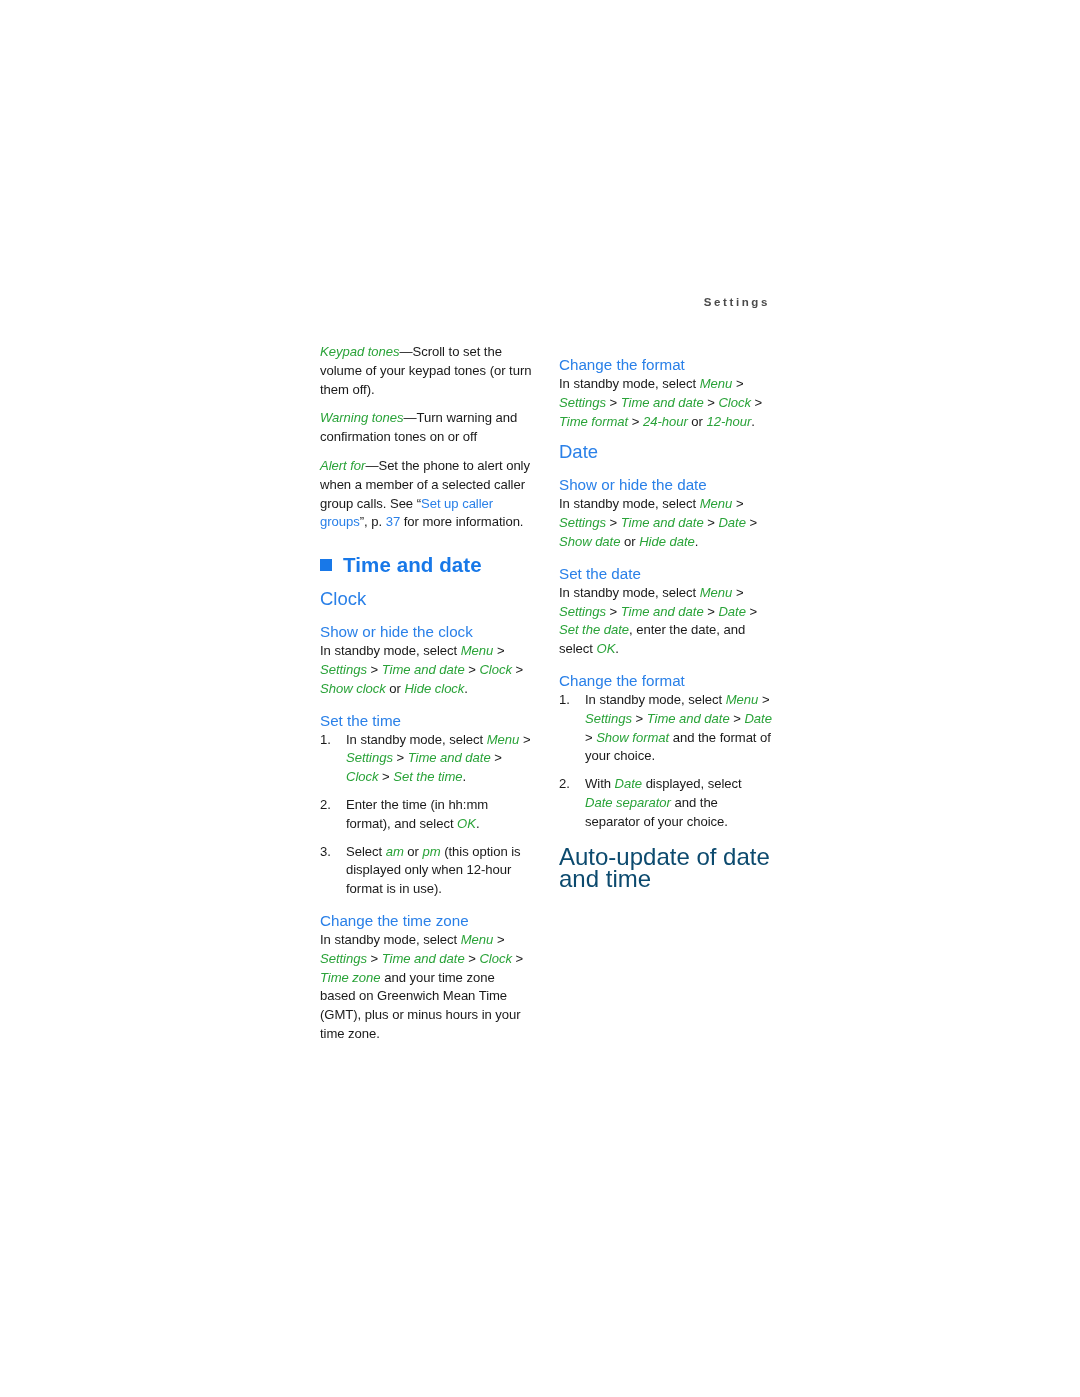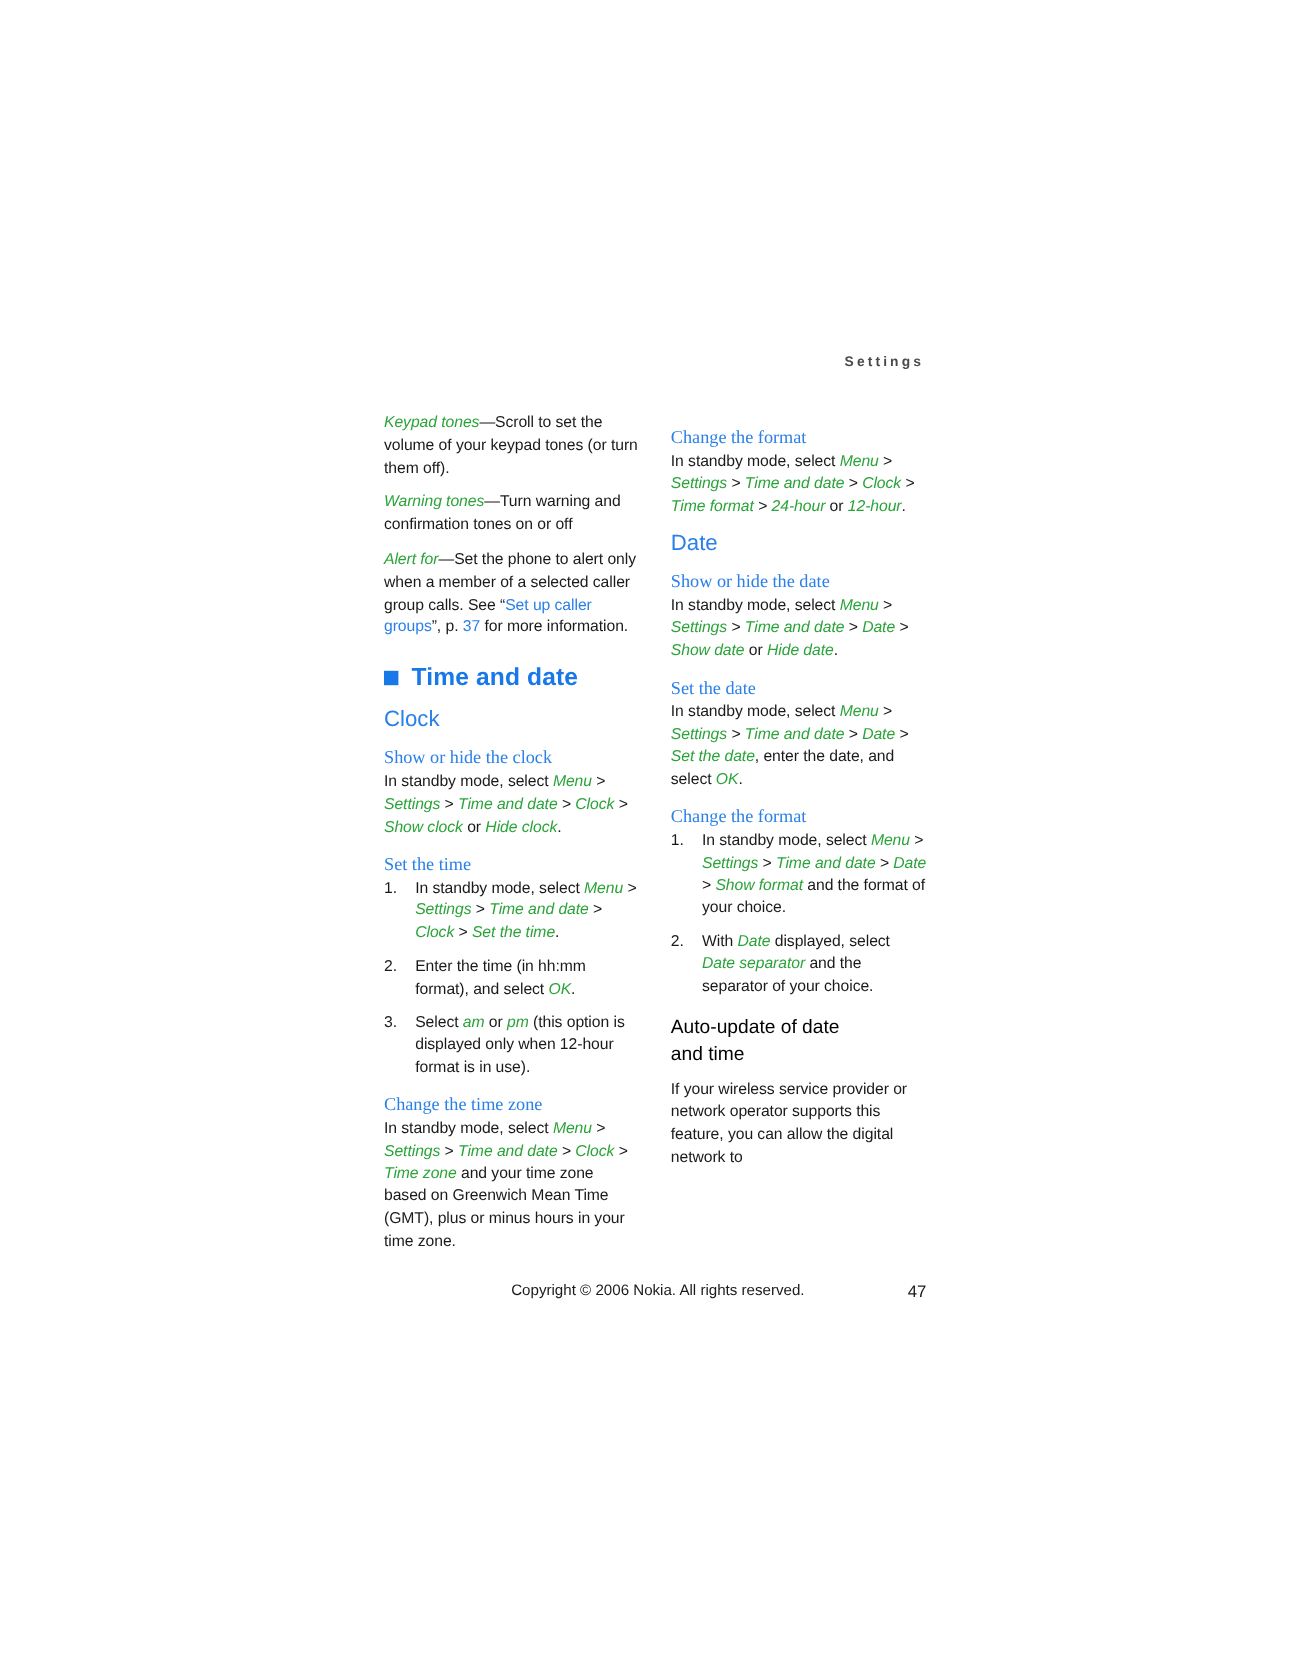--- a/index.html
+++ b/index.html
@@ -86,27 +86,26 @@
     color: #2a80e8;
     margin: 8px 0 9px 0;
     line-height: 22px;
   }
   .h3 {
     font-size: 15.2px;
     font-weight: normal;
     color: #2a80e8;
     margin: 12px 0 1px 0;
     line-height: 19px;
-    font-family: Liberation Serif, serif;
   }
   .h3.first { margin-top: 0; }
   .h2-multiline {
-    font-size: 16px;
+    font-size: 24px;
     font-weight: normal;
-    color: #000000;
+    color: #0c4a6e;
     margin: 14px 0 8px 0;
     line-height: 22.5px;
   }
 
   .mi { 
     color: #2aa339;
     font-style: italic;
   }
   .lnk { 
     color: #2a80e8;
@@ -220,23 +219,18 @@
       <div class="h3">Change the format</div>
       <ol class="steps">
         <li><span>In standby mode, select </span><span class="mi">Menu</span><span> &gt; </span><span class="mi">Settings</span><span> &gt; </span><span class="mi">Time and date</span><span> &gt; </span><span class="mi">Date</span><span> &gt; </span><span class="mi">Show format</span><span> and the format of your choice.</span></li>
         <li><span>With </span><span class="mi">Date</span><span> displayed, select </span><span class="mi">Date separator</span><span> and the separator of your choice.</span></li>
       </ol>
 
       <div class="h2-multiline">
         <span>Auto-update of date</span><br>
         <span>and time</span>
       </div>
-      <p>If your wireless service provider or network operator supports this feature, you can allow the digital network to</p>
 
     </div>
   </div>
 
-  <div class="footer">
-    <div class="footer-copy">Copyright © 2006 Nokia. All rights reserved.</div>
-    <div class="footer-page">47</div>
-  </div>
 
 </div>
 
 </body></html>

